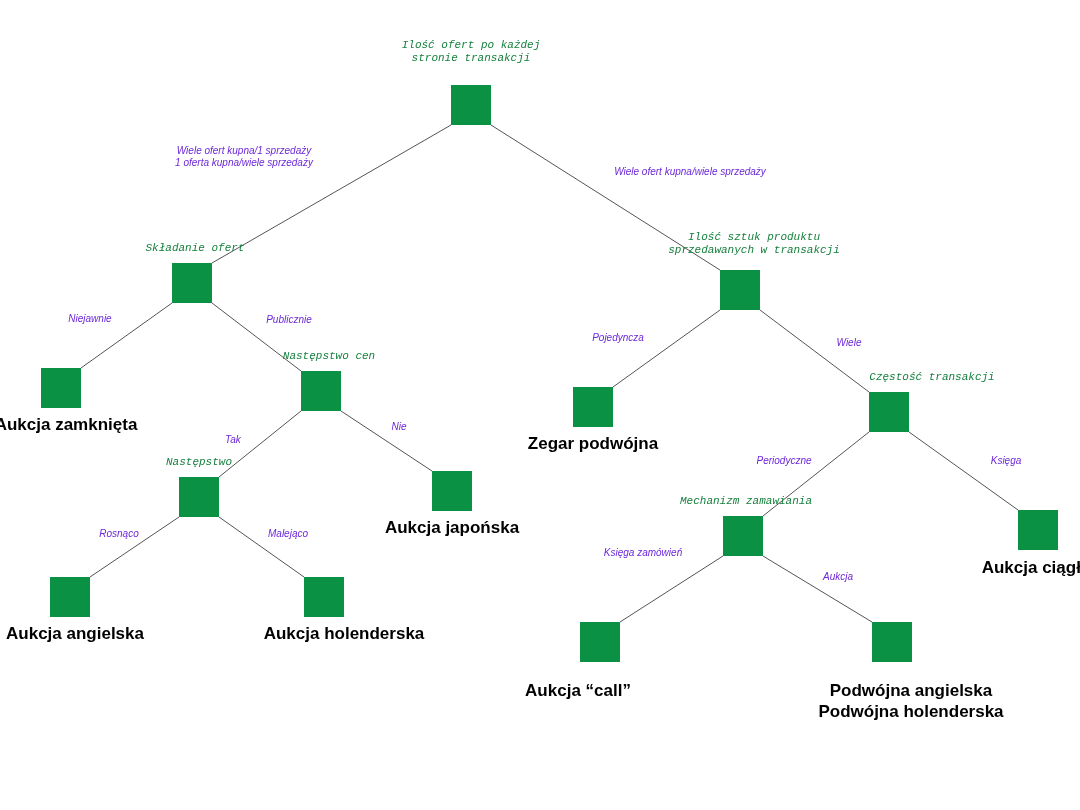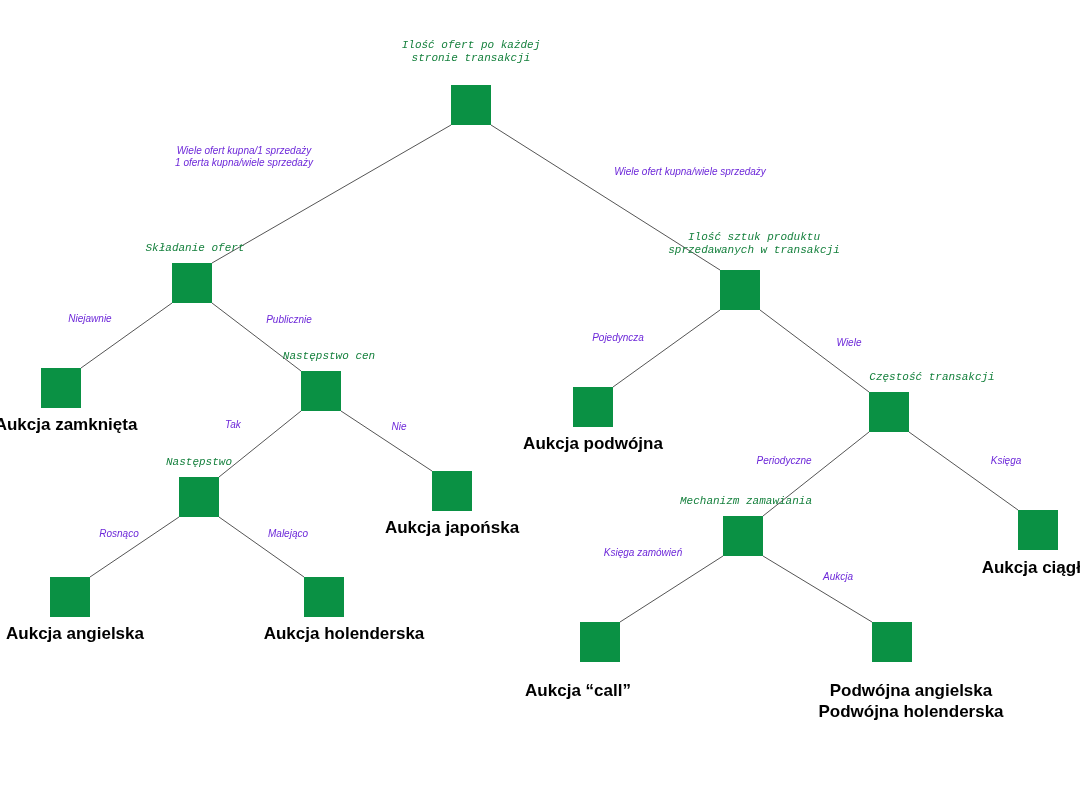--- a/index.html
+++ b/index.html
@@ -128,21 +128,21 @@
 
   <div class="lbl edge-label c" style="left:244px; top:145px;">Wiele ofert kupna/1 sprzedaży
 1 oferta kupna/wiele sprzedaży</div>
 
   <div class="lbl edge-label c" style="left:690px; top:166px;">Wiele ofert kupna/wiele sprzedaży</div>
 
   <div class="lbl edge-label c" style="left:90px; top:313px;">Niejawnie</div>
 
   <div class="lbl edge-label c" style="left:289px; top:314px;">Publicznie</div>
 
-  <div class="lbl edge-label c" style="left:233px; top:419px;text-align:center;">Tak</div>
+  <div class="lbl edge-label c" style="left:233px; top:434px;text-align:center;">Tak</div>
 
   <div class="lbl edge-label c" style="left:399px; top:421px;">Nie</div>
 
   <div class="lbl edge-label c" style="left:104px; top:528px;margin-left:15px;">Rosnąco</div>
 
   <div class="lbl edge-label c" style="left:288px; top:528px;">Malejąco</div>
 
   <div class="lbl edge-label c" style="left:618px; top:332px;">Pojedyncza</div>
 
   <div class="lbl edge-label c" style="left:849px; top:337px;">Wiele</div>
@@ -150,21 +150,21 @@
   <div class="lbl edge-label c" style="left:784px; top:455px;">Periodyczne</div>
 
   <div class="lbl edge-label c" style="left:1006px; top:455px;">Księga</div>
 
   <div class="lbl edge-label c" style="left:631px; top:547px;margin-left:12px;">Księga zamówień</div>
 
   <div class="lbl edge-label c" style="left:838px; top:571px;">Aukcja</div>
 
   <div class="lbl leaf-label c" style="left:66px; top:415px;">Aukcja zamknięta</div>
 
-  <div class="lbl leaf-label c" style="left:593px; top:434px;">Aukcja podwójna</div>
+  <div class="lbl leaf-label c" style="left:593px; top:434px;">Zegar podwójna</div>
 
   <div class="lbl leaf-label c" style="left:452px; top:518px;">Aukcja japońska</div>
 
   <div class="lbl leaf-label c" style="left:1036px; top:558px;">Aukcja ciągła</div>
 
   <div class="lbl leaf-label c" style="left:75px; top:624px;">Aukcja angielska</div>
 
   <div class="lbl leaf-label c" style="left:344px; top:624px;">Aukcja holenderska</div>
 
   <div class="lbl leaf-label c" style="left:578px; top:681px;">Aukcja “call”</div>

